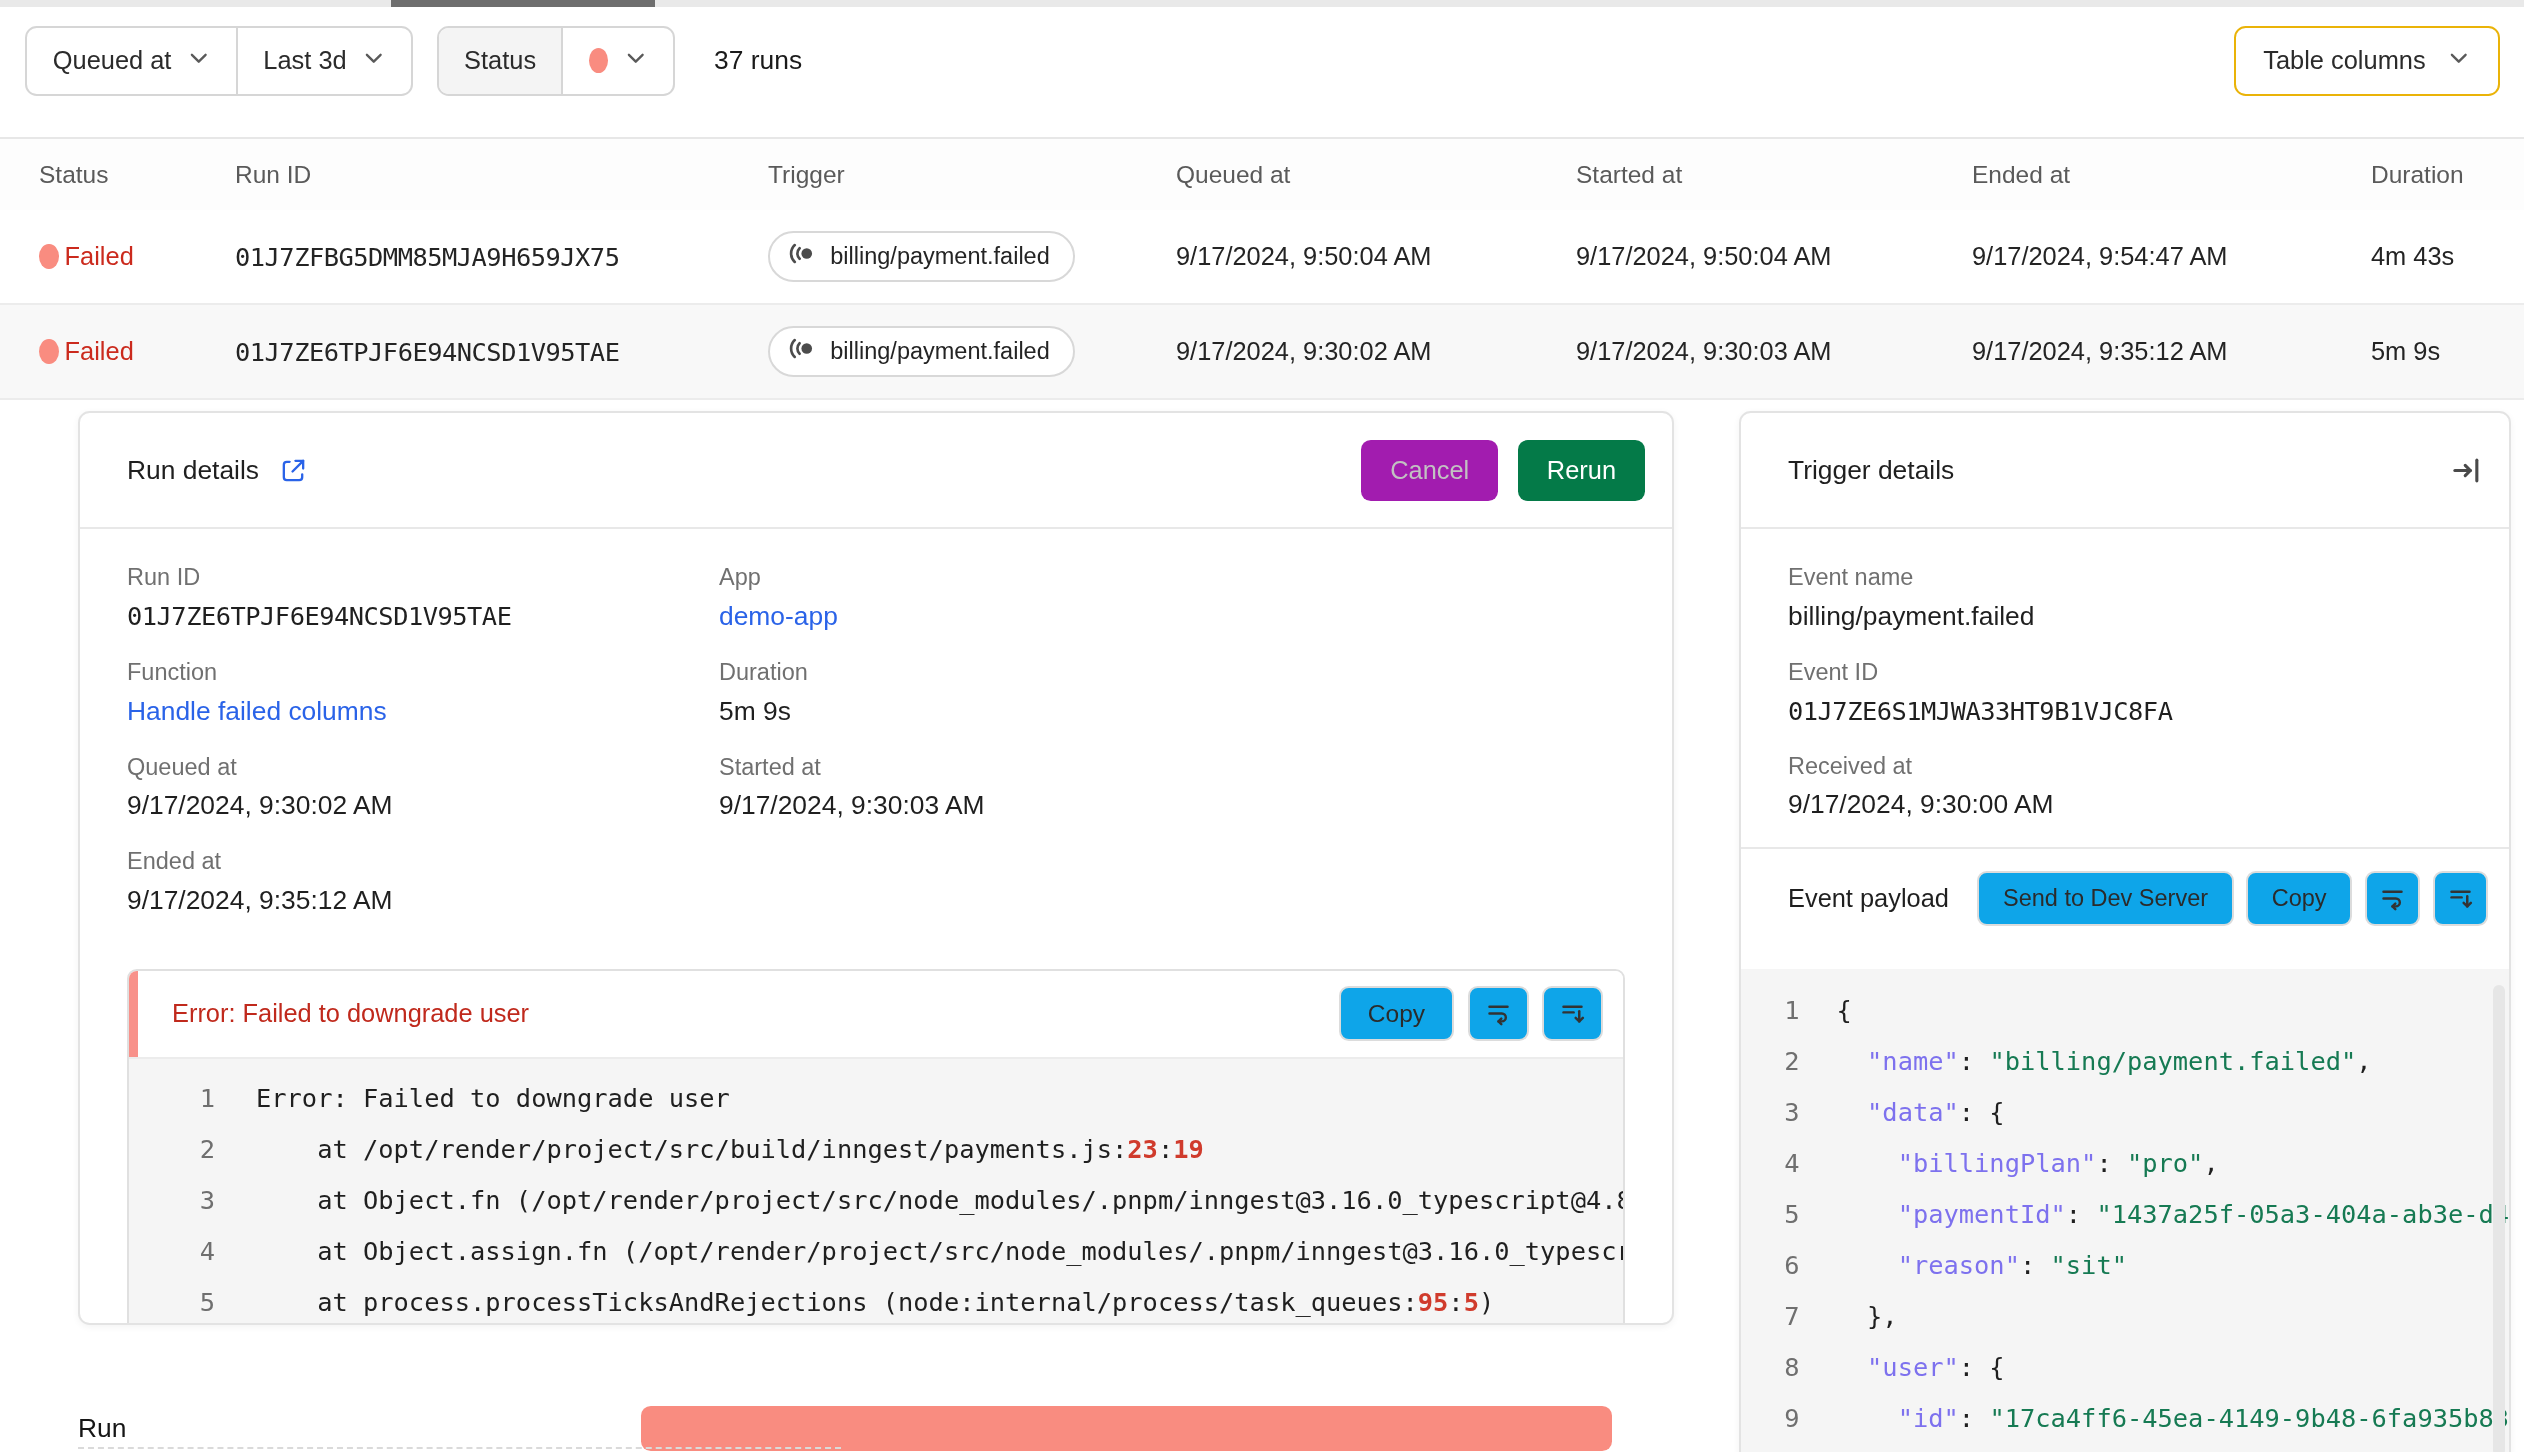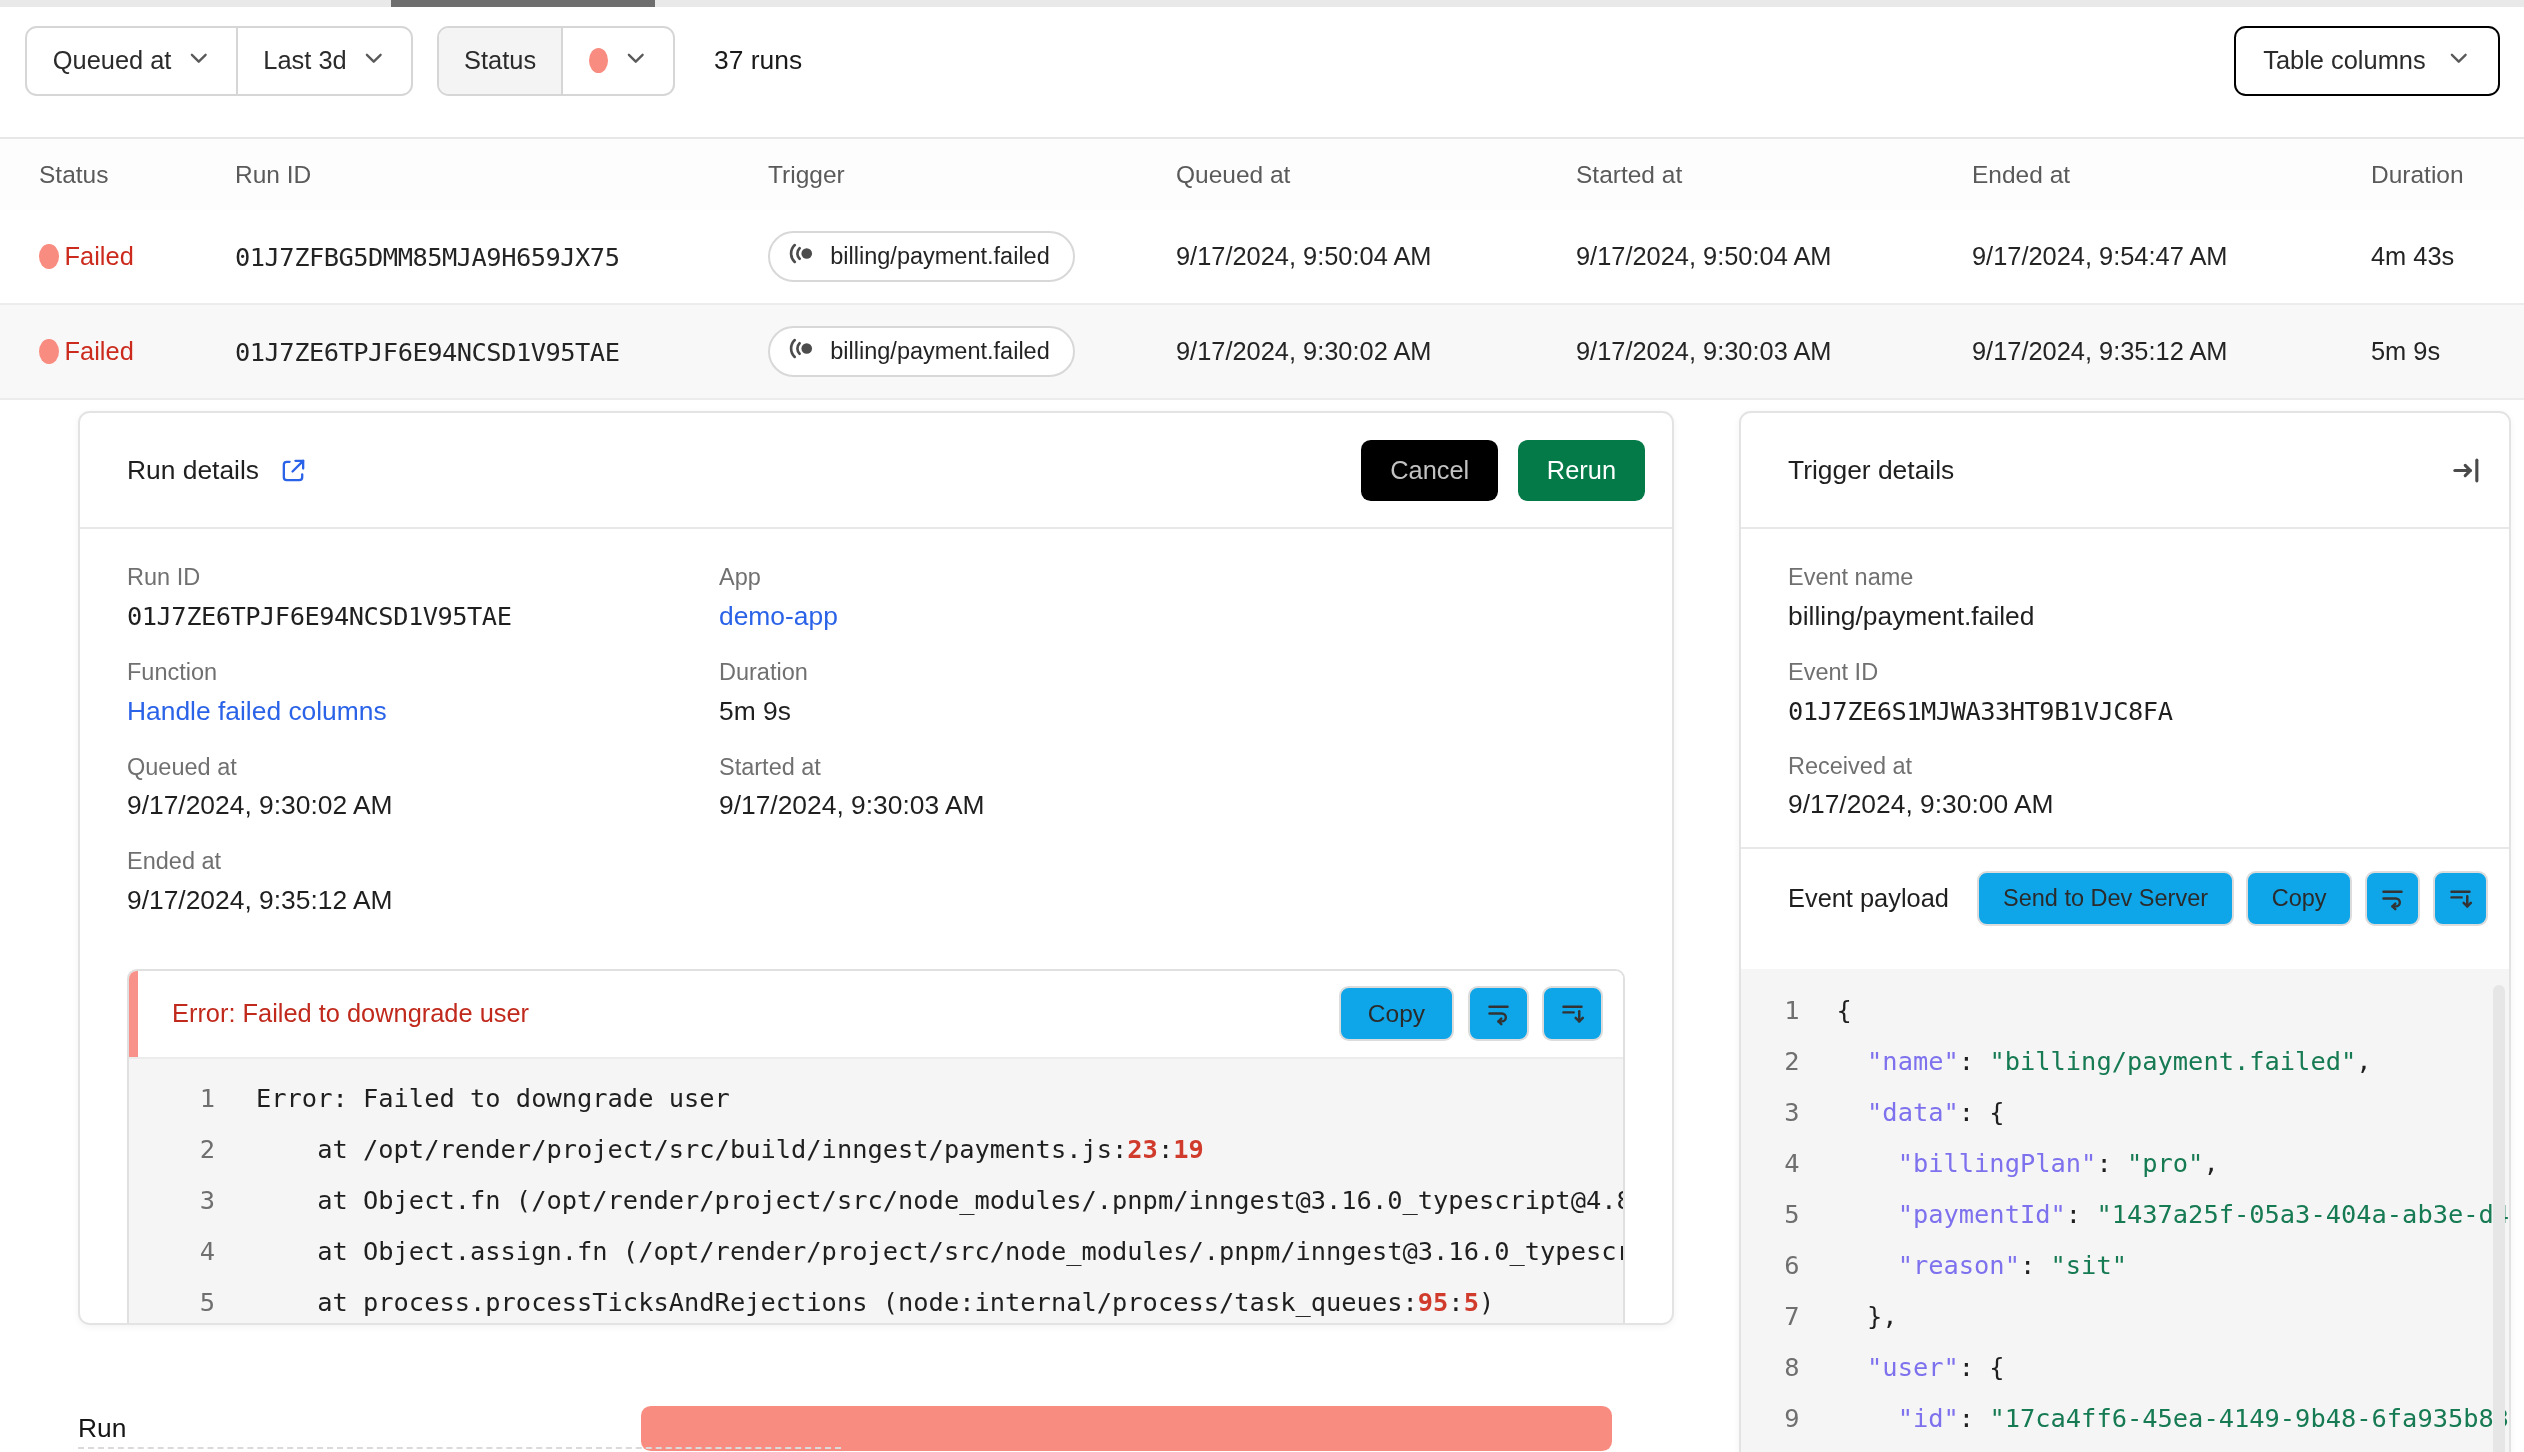--- a/index.html
+++ b/index.html
@@ -20,21 +20,21 @@
   .pillgroup { display:flex; align-items:stretch; height:70px; border:2px solid #d6d6d6; border-radius:11.7px; background:#fff; overflow:hidden; }
   .pillgroup + .pillgroup { margin-left:23.5px; }
   .seg { display:flex; align-items:center; gap:15.7px; padding:0 25.4px; font-size:25.4px; color:#2b2b2b; cursor:pointer; }
   .seg + .seg { border-left:2px solid #d6d6d6; }
   .seg.gray { background:#f4f4f4; }
   .chev { width:23.5px; height:23.5px; flex:none; }
   .chev path { stroke:#5a5a5a; stroke-width:2.4; fill:none; stroke-linecap:round; stroke-linejoin:round; }
   .dot { width:19.6px; height:25.4px; border-radius:50%; background:#F98C80; flex:none; }
   .runs-count { margin-left:39px; font-size:26.4px; color:#1a1a1a; }
   .tablecols { margin-left:auto; display:flex; align-items:center; gap:21.5px; height:70px; padding:0 27px;
-    border:2px solid #000000; border-radius:11.7px; background:#fff; font-size:25.4px; color:#2b2b2b; cursor:pointer; }
+    border:2px solid #eab308; border-radius:11.7px; background:#fff; font-size:25.4px; color:#2b2b2b; cursor:pointer; }
 
   .hr-top { position:absolute; top:137px; left:0; right:0; border-top:2px solid #e7e7e7; }
 
   
   .tgrid { display:grid; grid-template-columns:196px 533px 408px 400px 396px 399px 1fr; align-items:center; padding:0 39px; }
   .thead { position:absolute; top:139px; left:0; right:0; height:71px; font-size:24.5px; font-weight:500; color:#5a5a5a; background:#fdfdfd; }
   .tbody { position:absolute; top:210px; left:0; right:0; }
   .trow { height:95px; border-bottom:2px solid #ececec; font-size:25.4px; color:#242424; cursor:pointer; }
   .trow.selected { background:#f8f8f8; }
   .cell-status { display:flex; align-items:center; gap:6px; }
@@ -50,21 +50,21 @@
   .run-panel { left:78px; top:411px; width:1596px; height:914px; }
   .trigger-panel { left:1739px; top:411px; width:772px; height:1057px; }
   .phd { height:116px; display:flex; align-items:center; padding:0 27px 0 47px; border-bottom:2px solid #e8e8e8; }
   .ptitle { font-size:26.4px; font-weight:500; color:#1f1f1f; }
   .extlink { width:29px; height:29px; margin-left:19.6px; cursor:pointer; }
   .extlink path { stroke:#2A63E8; stroke-width:2.4; fill:none; stroke-linecap:round; stroke-linejoin:round; }
   .collapse-ic { width:31px; height:31px; margin-left:auto; cursor:pointer; }
   .collapse-ic path { stroke:#4a4a4a; stroke-width:2.4; fill:none; stroke-linecap:round; stroke-linejoin:round; }
   .btn { display:inline-flex; align-items:center; justify-content:center; height:61px; padding:0 29px;
     border-radius:9.8px; font-size:25.4px; border:none; cursor:pointer; font-family:inherit; }
-  .btn-cancel { background:#000000; color:#c2c2c2; margin-left:auto; }
+  .btn-cancel { background:#a21caf; color:#c2c2c2; margin-left:auto; }
   .btn-rerun { background:#047A48; color:#fff; margin-left:19.6px; }
 
   .fields { padding:35px 47px 0; display:grid; grid-template-columns:592px 1fr; }
   .field { margin-bottom:27px; }
   .flabel { font-size:23.5px; color:#707070; margin-bottom:9.8px; }
   .fvalue { font-size:26.4px; color:#1f1f1f; }
   .fvalue.link { color:#2A63E8; cursor:pointer; }
   .fvalue.mono { font-size:25.4px; letter-spacing:-0.5px; }
 
   

